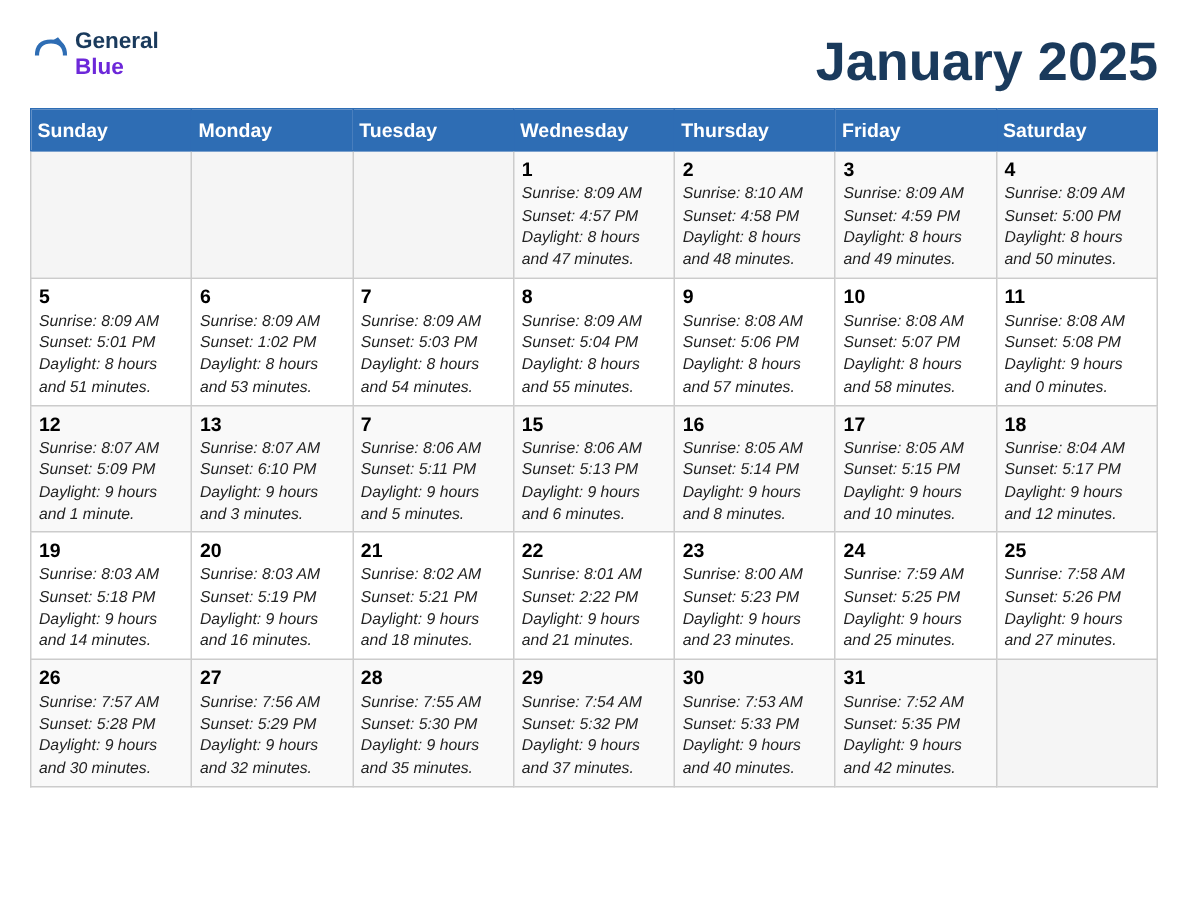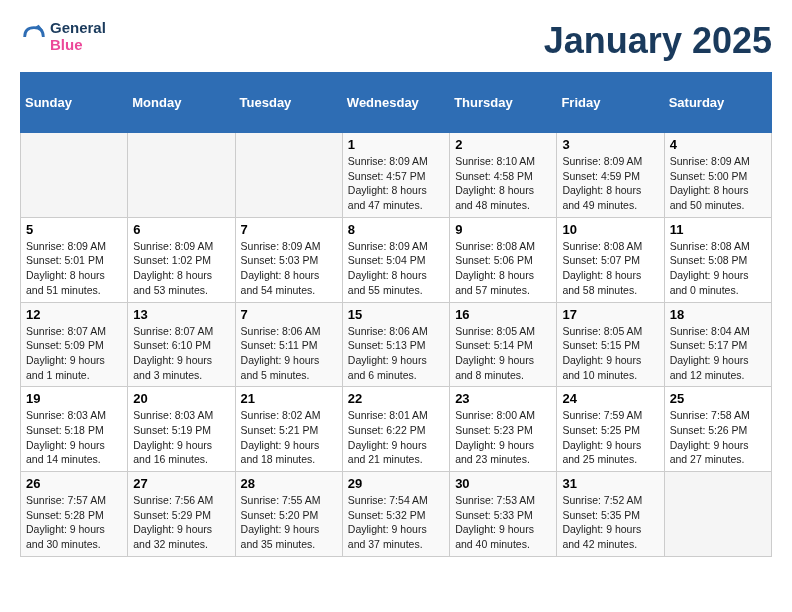--- a/index.html
+++ b/index.html
@@ -20,21 +20,21 @@
       display: flex;
       align-items: center;
     }
     .logo-text {
       font-size: 15px;
       font-weight: bold;
       color: #1a3a5c;
       line-height: 1.1;
     }
     .logo-text span {
-      color: #ec4899;
+      color: #6d28d9;
     }
     .logo-icon {
       width: 28px;
       height: 28px;
       margin-right: 2px;
     }
     .title-block {
       text-align: center;
     }
     .month-title {
@@ -47,21 +47,21 @@
       color: #444;
     }
     table {
       width: 100%;
       border-collapse: collapse;
       font-size: 11px;
     }
     thead tr th {
       background-color: #2e6db4;
       color: #fff;
-      padding: 22px 4px;
+      padding: 6px 4px;
       text-align: left;
       font-size: 13px;
       font-weight: bold;
       border: 1px solid #2e6db4;
     }
     tbody tr td {
       border: 1px solid #ccc;
       padding: 4px 5px;
       vertical-align: top;
       width: 107px;
@@ -74,20 +74,21 @@
     .day-num {
       font-weight: bold;
       font-size: 13px;
       display: block;
       margin-bottom: 2px;
     }
     .day-info {
       font-size: 10.5px;
       color: #222;
       line-height: 1.4;
+      font-style: italic;
     }
     .empty-cell {
       background: #f5f5f5 !important;
     }
   </style>
 </head>
 <body>
 
 <div class="header">
   <div class="logo">
@@ -250,21 +251,21 @@
         </td>
         <td>
           <span class="day-num">21</span>
           <div class="day-info">Sunrise: 8:02 AM
 Sunset: 5:21 PM
 Daylight: 9 hours and 18 minutes.</div>
         </td>
         <td>
           <span class="day-num">22</span>
           <div class="day-info">Sunrise: 8:01 AM
-Sunset: 6:22 PM
+Sunset: 2:22 PM
 Daylight: 9 hours and 21 minutes.</div>
         </td>
         <td>
           <span class="day-num">23</span>
           <div class="day-info">Sunrise: 8:00 AM
 Sunset: 5:23 PM
 Daylight: 9 hours and 23 minutes.</div>
         </td>
         <td>
           <span class="day-num">24</span>
@@ -288,21 +289,21 @@
         </td>
         <td>
           <span class="day-num">27</span>
           <div class="day-info">Sunrise: 7:56 AM
 Sunset: 5:29 PM
 Daylight: 9 hours and 32 minutes.</div>
         </td>
         <td>
           <span class="day-num">28</span>
           <div class="day-info">Sunrise: 7:55 AM
-Sunset: 5:20 PM
+Sunset: 5:30 PM
 Daylight: 9 hours and 35 minutes.</div>
         </td>
         <td>
           <span class="day-num">29</span>
           <div class="day-info">Sunrise: 7:54 AM
 Sunset: 5:32 PM
 Daylight: 9 hours and 37 minutes.</div>
         </td>
         <td>
           <span class="day-num">30</span>

